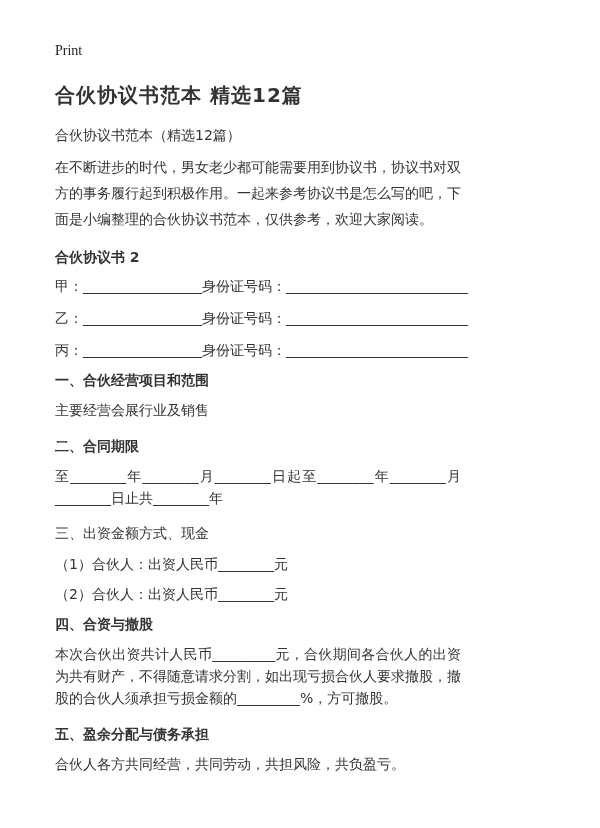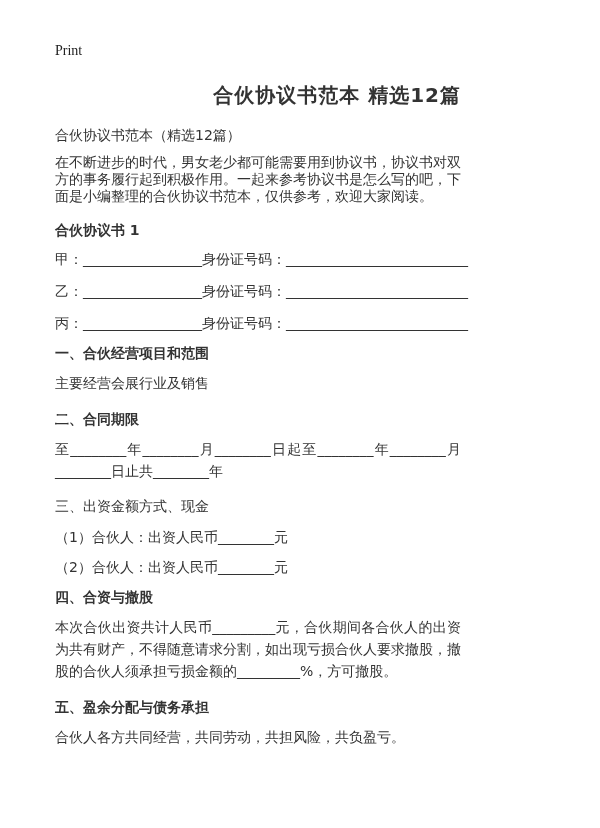--- a/index.html
+++ b/index.html
@@ -24,32 +24,32 @@
     font-size: 14px;
     color: #222222;
     line-height: 16px;
     cursor: pointer;
     display: inline-block;
   }
   .doc-title {
     margin: 24px 0 0 0;
     font-size: 20px;
     font-weight: bold;
-    text-align: right;
+    text-align: left;
     color: #333333;
     line-height: 24px;
     letter-spacing: 1px;
   }
   .subtitle {
     margin-top: 17px;
     line-height: 22px;
   }
   .para {
     margin-top: 8px;
-    line-height: 17px;
+    line-height: 26px;
     text-align: justify;
   }
   .doc-heading {
     margin-top: 8px;
     line-height: 22px;
     font-weight: bold;
   }
   .party-row {
     margin-top: 10px;
     line-height: 22px;
@@ -88,21 +88,21 @@
 <div class="page">
 
   <span class="print-link">Print</span>
 
   <h1 class="doc-title">合伙协议书范本 精选12篇</h1>
 
   <div class="subtitle">合伙协议书范本（精选12篇）</div>
 
   <p class="para">在不断进步的时代，男女老少都可能需要用到协议书，协议书对双方的事务履行起到积极作用。一起来参考协议书是怎么写的吧，下面是小编整理的合伙协议书范本，仅供参考，欢迎大家阅读。</p>
 
-  <div class="doc-heading">合伙协议书 1</div>
+  <div class="doc-heading">合伙协议书 2</div>
 
   <div class="party-row first">
     <span>甲：</span><span class="blank">_________________</span><span>身份证号码：</span><span class="blank">__________________________</span>
   </div>
   <div class="party-row">
     <span>乙：</span><span class="blank">_________________</span><span>身份证号码：</span><span class="blank">__________________________</span>
   </div>
   <div class="party-row">
     <span>丙：</span><span class="blank">_________________</span><span>身份证号码：</span><span class="blank">__________________________</span>
   </div>

